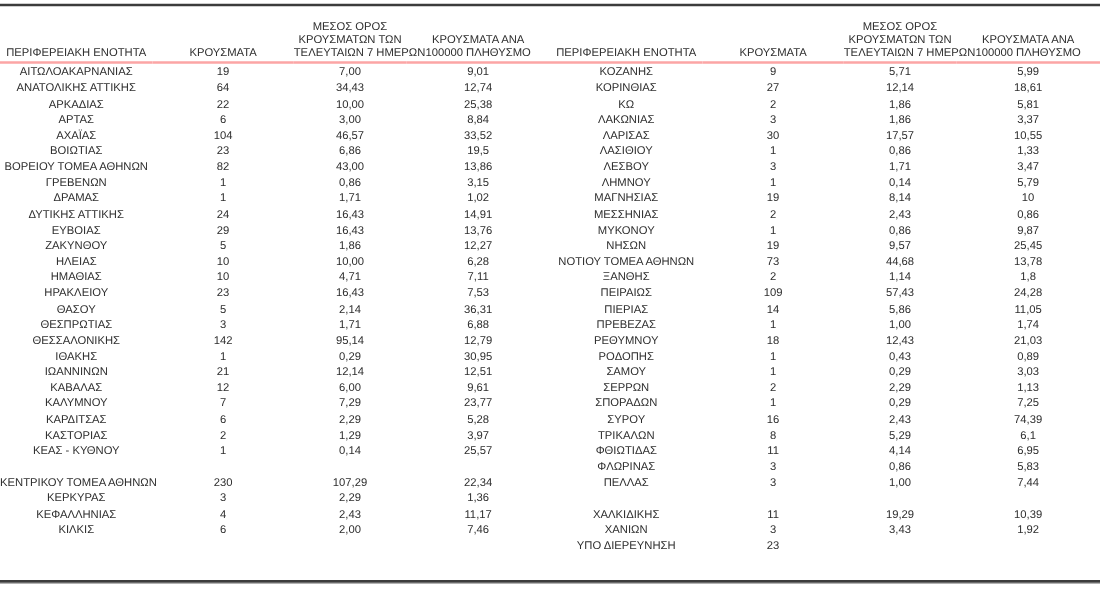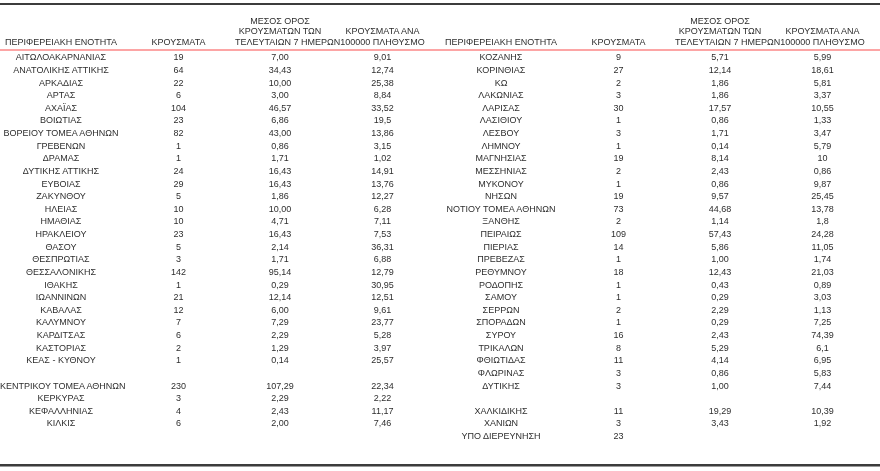--- a/index.html
+++ b/index.html
@@ -235,21 +235,21 @@
           <tr>
             <td>ΚΕΝΤΡΙΚΟΥ ΤΟΜΕΑ ΑΘΗΝΩΝ</td>
             <td>230</td>
             <td>107,29</td>
             <td>22,34</td>
           </tr>
           <tr>
             <td>ΚΕΡΚΥΡΑΣ</td>
             <td>3</td>
             <td>2,29</td>
-            <td>2,22</td>
+            <td>1,36</td>
           </tr>
           <tr>
             <td>ΚΕΦΑΛΛΗΝΙΑΣ</td>
             <td>4</td>
             <td>2,43</td>
             <td>11,17</td>
           </tr>
           <tr>
             <td>ΚΙΛΚΙΣ</td>
             <td>6</td>
@@ -436,21 +436,21 @@
             <td>4,14</td>
             <td>6,95</td>
           </tr>
           <tr>
             <td>ΦΛΩΡΙΝΑΣ</td>
             <td>3</td>
             <td>0,86</td>
             <td>5,83</td>
           </tr>
           <tr>
-            <td>ΔΥΤΙΚΗΣ</td>
+            <td>ΠΕΛΛΑΣ</td>
             <td>3</td>
             <td>1,00</td>
             <td>7,44</td>
           </tr>
           <tr class="spacer-row">
             <td colspan="4">&nbsp;</td>
           </tr>
           <tr>
             <td>ΧΑΛΚΙΔΙΚΗΣ</td>
             <td>11</td>

